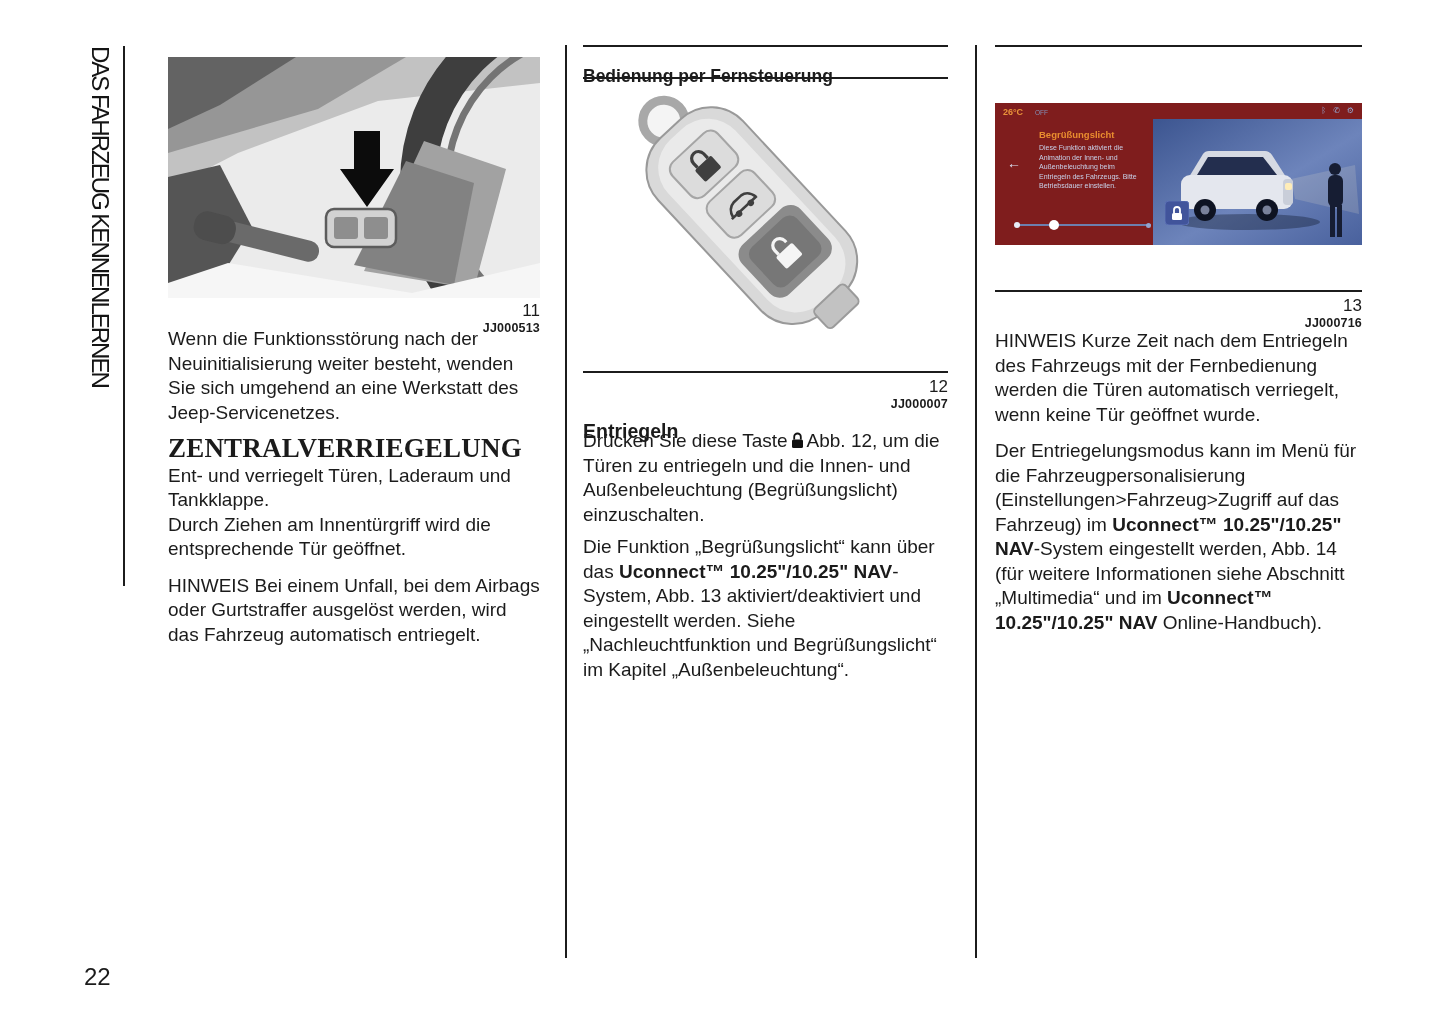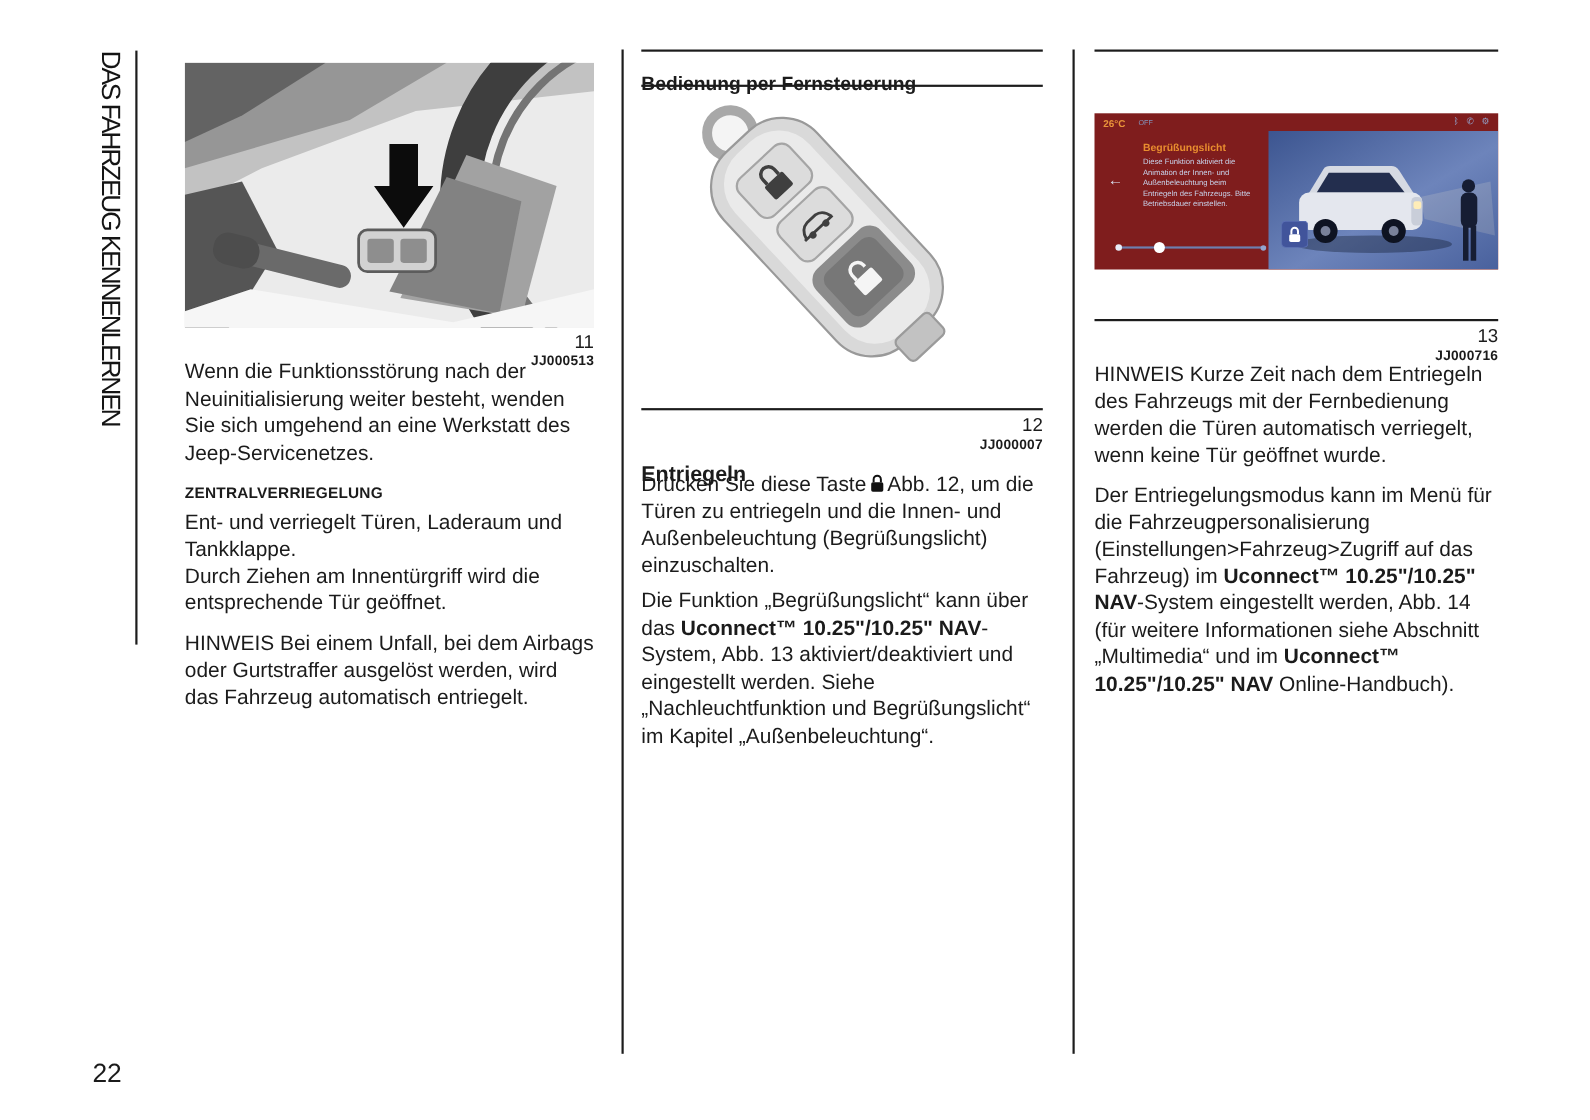--- a/index.html
+++ b/index.html
@@ -10,21 +10,21 @@
   .chapter-title{position:absolute;left:78px;top:46px;width:44px;height:552px;
         writing-mode:vertical-rl;font-size:24px;letter-spacing:-2px;line-height:44px;color:#141414;white-space:nowrap;}
   .figure{position:absolute;}
   .caption{position:absolute;display:flex;justify-content:space-between;align-items:flex-end;flex-direction:column;}
   .fig-num{font-size:17px;}
   .fig-code{font-size:12.5px;font-weight:700;letter-spacing:.2px;}
   .textcol{position:absolute;font-size:19px;line-height:24.5px;}
   .textcol p{margin:0;}
   .textcol p.mt8{margin-top:8px;}
   .textcol p.mt12{margin-top:12px;}
-  .h-caps{font-size:14px;font-weight:700;margin:11px 0 3px;letter-spacing:.2px;}
+  .h-caps{font-size:27px;font-weight:700;margin:11px 0 3px;letter-spacing:.2px;font-family:Liberation Serif, serif;}
   .sq{display:inline-block;width:9px;height:9px;border:2.4px solid #1c1c1c;border-radius:2px;margin-right:9px;}
   .mid-heading{position:absolute;font-size:17.5px;font-weight:700;}
   .sub-heading{position:absolute;font-size:19.5px;font-weight:700;}
   .page-number{position:absolute;left:84px;top:963px;font-size:24px;}
   .lock-inline{vertical-align:-2px;margin:0 3px;}
   b{font-weight:700;}
   
   .fig13{position:absolute;left:995px;top:103px;width:367px;height:142px;background:#7f1d1d;overflow:hidden;}
   .uc-temp{position:absolute;left:8px;top:4px;font-size:9px;font-weight:700;color:#e9933a;}
   .uc-off{position:absolute;left:40px;top:6px;font-size:6.5px;color:#8391b8;}

